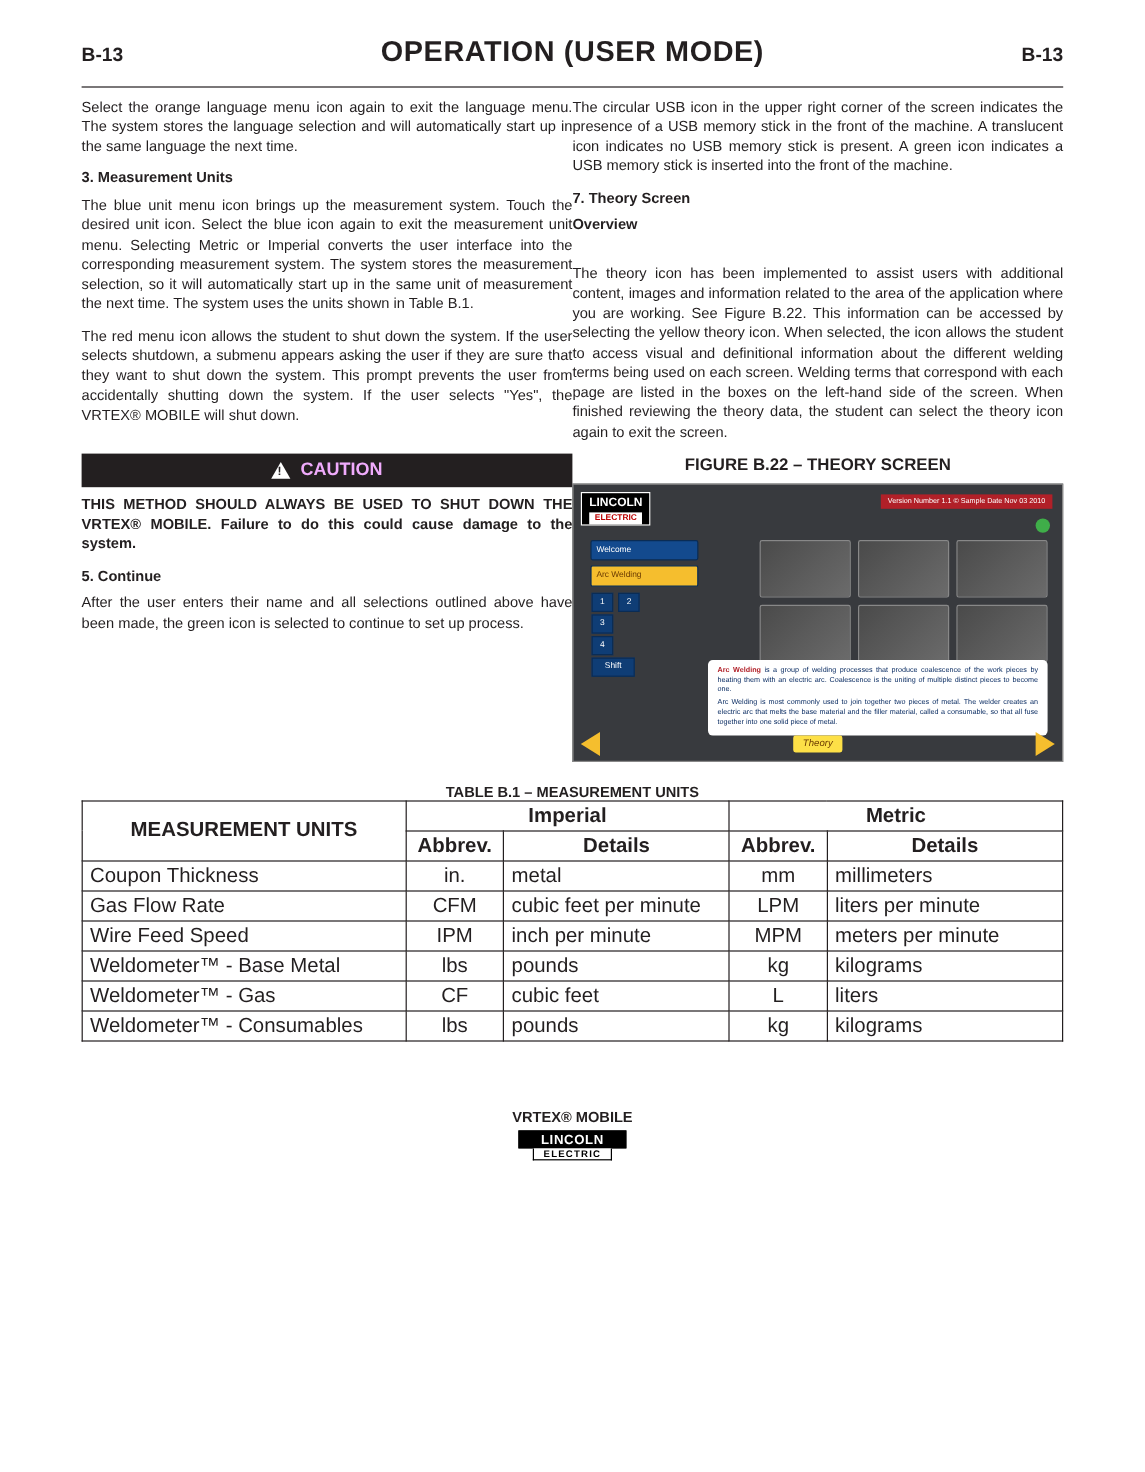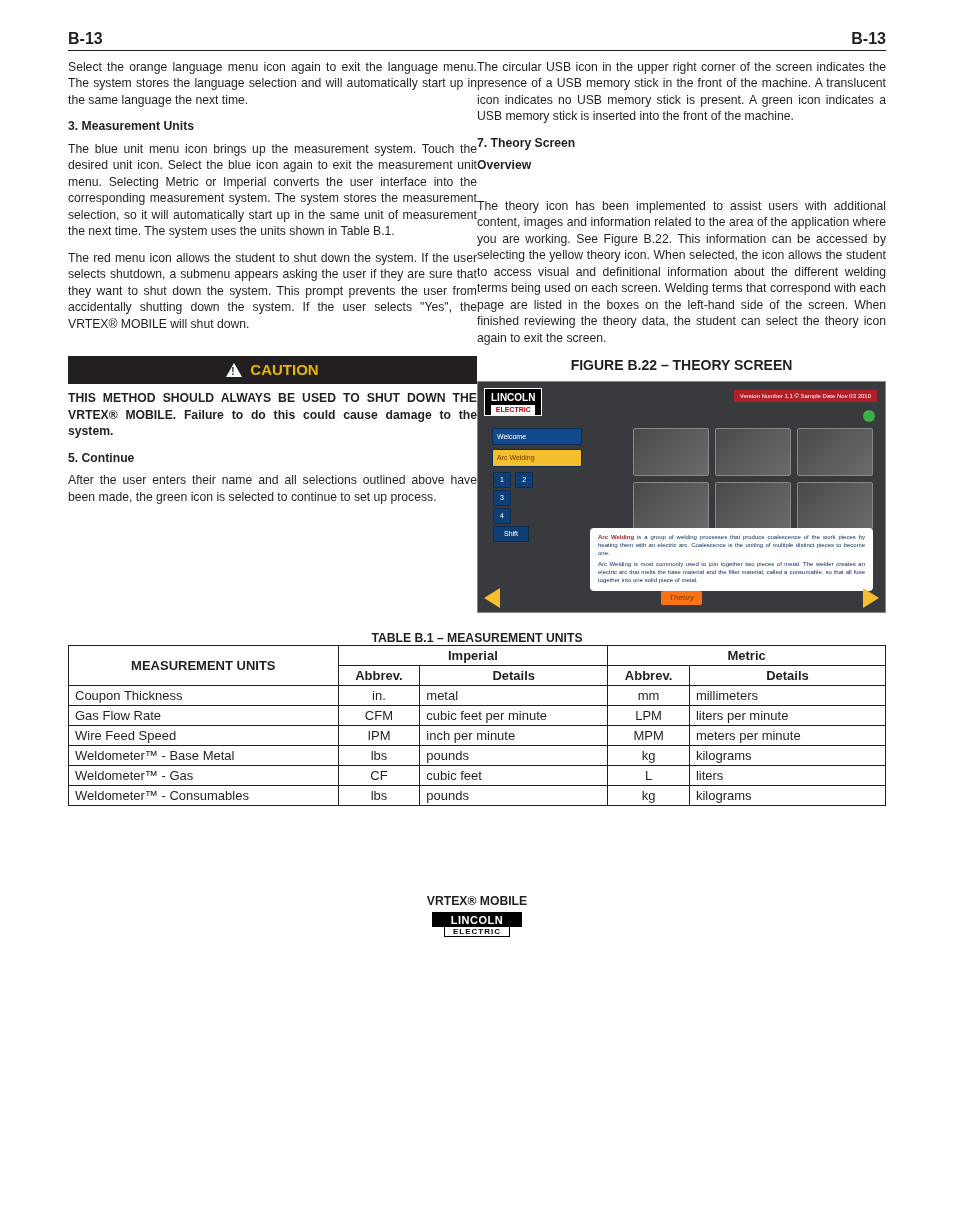--- a/index.html
+++ b/index.html
@@ -12,21 +12,21 @@
   }
   .page {
     padding: 30px 68px 40px 68px;
     box-sizing: border-box;
   }
   .header-row {
     display: flex;
     justify-content: space-between;
     align-items: baseline;
     border-bottom: 1px solid #231f20;
-    padding-bottom: 2px;
+    padding-bottom: 14px;
   }
   .hdr-left, .hdr-right {
     font-size: 16px;
     font-weight: bold;
   }
   .hdr-title {
     font-size: 24px;
     font-weight: bold;
     letter-spacing: 0.5px;
   }
@@ -46,21 +46,21 @@
   .section-head {
     font-weight: bold;
     margin: 4px 0 6px 0;
   }
   .sub-head {
     font-weight: bold;
     margin: 4px 0 24px 0;
   }
   .caution-bar {
     background: #231f20;
-    color: #eab308;
+    color: #f0abfc;
     text-align: center;
     font-weight: bold;
     padding: 4px 0;
     font-size: 15px;
     margin: 24px 0 6px 0;
     display: flex;
     align-items: center;
     justify-content: center;
     gap: 8px;
   }
@@ -201,59 +201,59 @@
     padding: 0 6px;
   }
   .arrow-l, .arrow-r {
     width: 0; height: 0;
     border-top: 10px solid transparent;
     border-bottom: 10px solid transparent;
   }
   .arrow-l { border-right: 16px solid #f5be2e; }
   .arrow-r { border-left: 16px solid #f5be2e; }
   .theory-tab {
-    background: #f97316;
+    background: #fde047;
     color: #6a3a00;
     font-size: 8px;
     font-style: italic;
     padding: 2px 8px;
     border-radius: 2px;
   }
 
   
   .tbl-caption {
     text-align: center;
     font-weight: bold;
     font-size: 12.2px;
     margin: 18px 0 0 0;
   }
   table.meas {
     border-collapse: collapse;
     width: 100%;
-    font-size: 13px;
+    font-size: 17px;
     border-radius: 21px;
   }
   table.meas th, table.meas td {
     border: 1px solid #231f20;
     padding: 2px 6px;
     vertical-align: middle;
   }
   table.meas th {
     text-align: center;
     font-weight: bold;
   }
   table.meas .row-head {
     font-weight: normal;
     margin-top: 24px;
   }
   table.meas .center { text-align: center; }
 
   .footer {
     text-align: center;
-    margin-top: 88px;
+    margin-top: 56px;
     font-size: 12.2px;
     font-weight: bold;
   }
   .footer-logo {
     margin: 4px auto 0 auto;
     width: 90px;
   }
   .footer-logo .top {
     background: #000;
     color: #fff;
@@ -276,20 +276,21 @@
     letter-spacing: 1px;
   }
 </style>
 </head>
 <body>
 
 <div class="page">
 
   <div class="header-row">
     <div class="hdr-left">B-13</div>
+    <div class="hdr-title">OPERATION (USER MODE)</div>
     <div class="hdr-right">B-13</div>
   </div>
 
   <div class="two-col">
 
     <div class="col">
       <p>Select the orange language menu icon again to exit the language menu.  The system stores the language selection and will automatically start up in the same language the next time.</p>
 
       <div class="section-head">3.  Measurement Units</div>
       <p>The blue unit menu icon brings up the measurement system.  Touch the desired unit icon.  Select the blue icon again to exit the measurement unit menu.  Selecting Metric or Imperial converts the user interface into the corresponding measurement system.  The system stores the measurement selection, so it will automatically start up in the same unit of measurement the next time.  The system uses the units shown in Table B.1.</p>

